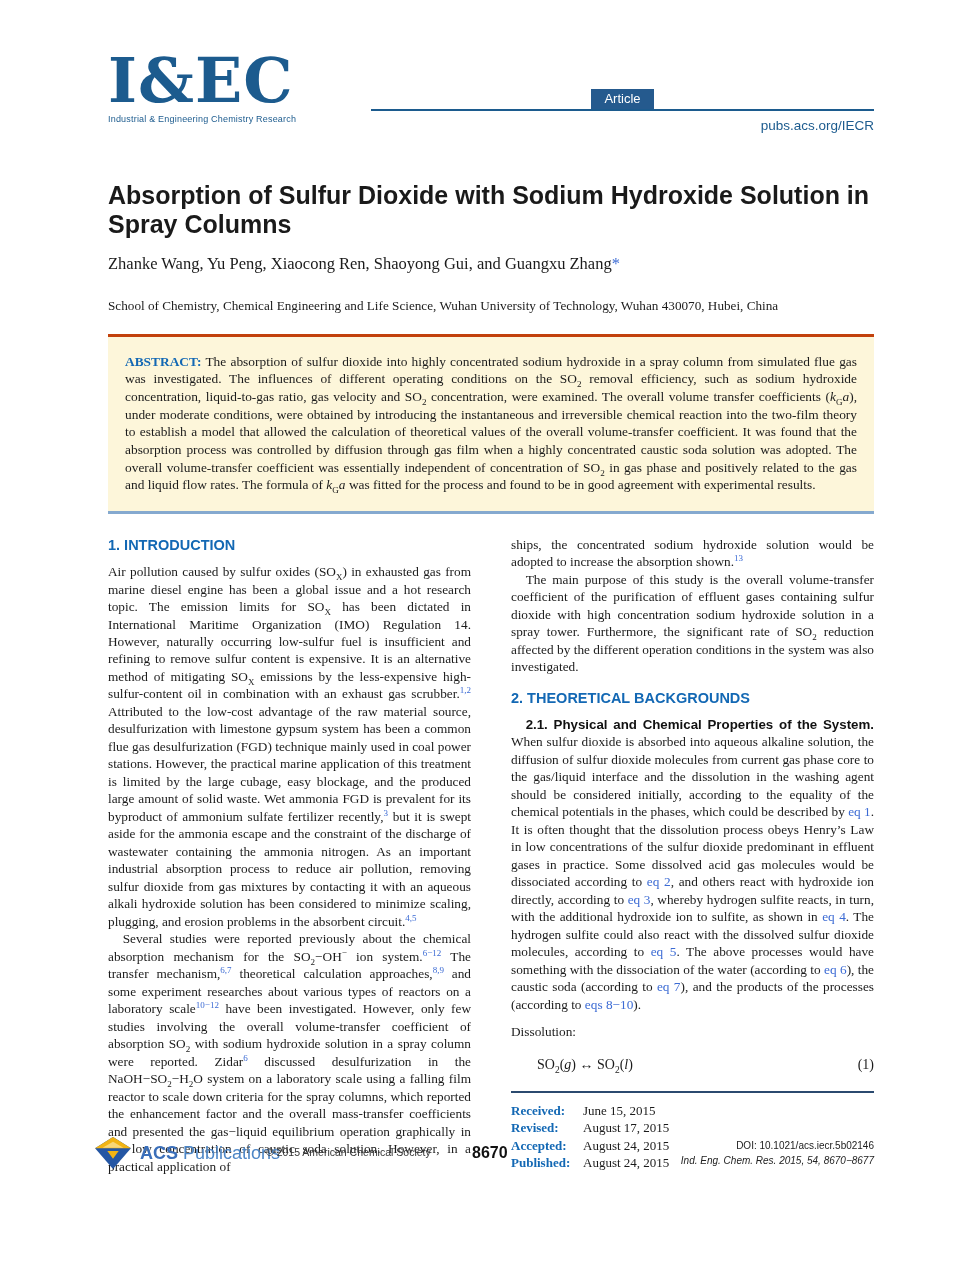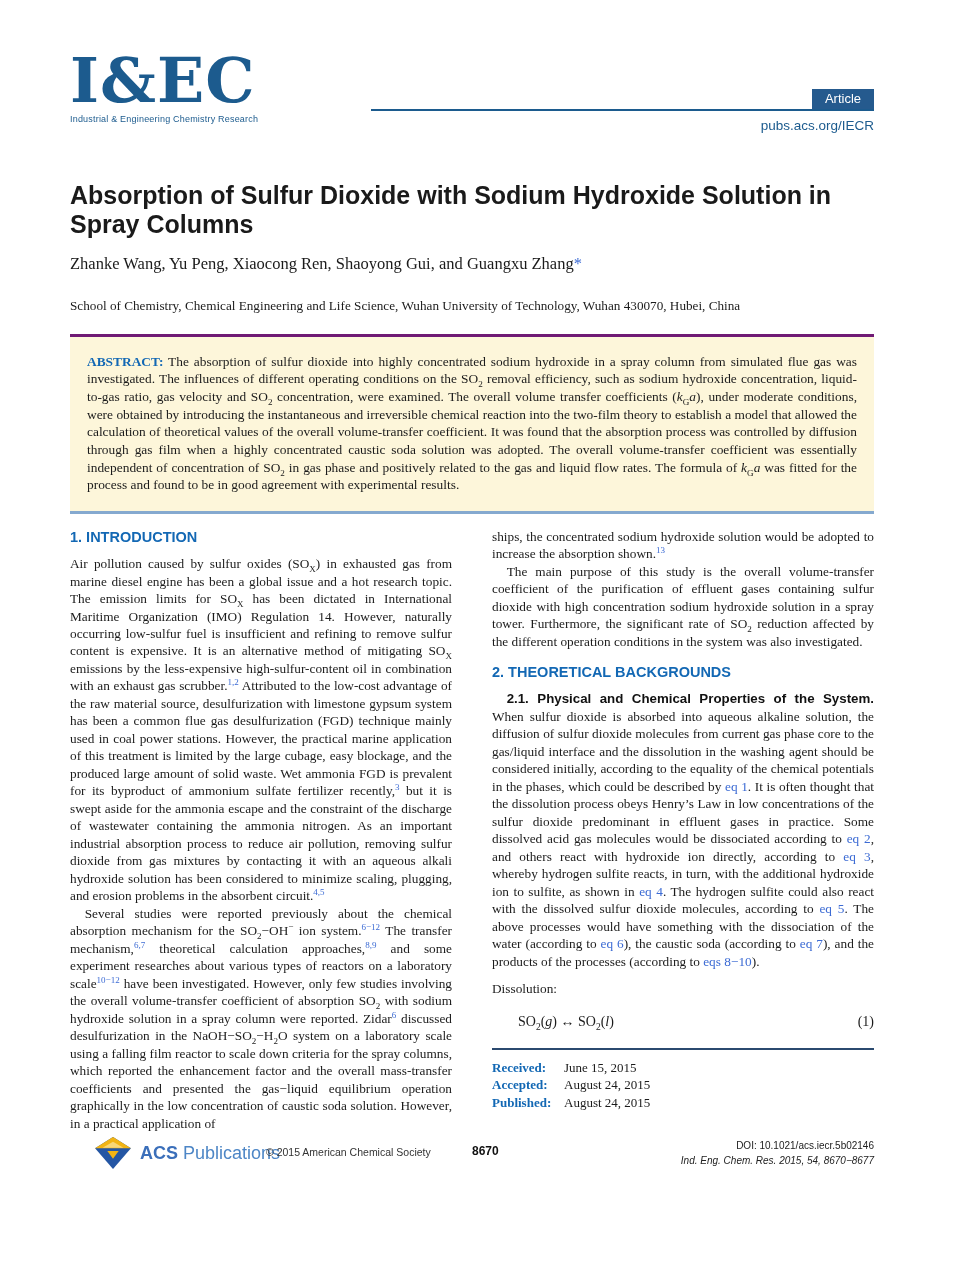--- a/index.html
+++ b/index.html
@@ -1,40 +1,40 @@
 <!DOCTYPE html>
 <html><head>
 <meta charset="utf-8">
 <style>
   * { margin:0; padding:0; box-sizing:border-box; }
   body { background:#ffffff; font-family:"Liberation Serif", serif; color:#1b1b1b; }
-  .page { width:968px; height:1273px; padding:52px 94px 0 70px; position:relative; overflow:hidden; background:#fff; }
+  .page { width:968px; height:1273px; padding:52px 94px 0 108px; position:relative; overflow:hidden; background:#fff; }
 
   
   .header { display:flex; align-items:flex-start; }
   .logo-block { width:200px; }
   .logo-main { font-family:"DejaVu Serif", serif; font-weight:bold; color:#1c5b8e; font-size:62px; line-height:0.92; letter-spacing:1px; }
   .logo-sub { font-family:"Liberation Sans", sans-serif; color:#1c5b8e; font-size:25px; letter-spacing:7px; margin-top:2px; }
   .logo-tagline { font-family:"Liberation Sans", sans-serif; color:#1c5b8e; font-size:9px; margin-top:5px; letter-spacing:0.2px; }
   .head-right { margin-left:auto; width:503px; padding-top:37px; }
-  .badge-line { border-bottom:2.5px solid #1c5b8e; display:flex; justify-content:flex-end; }
+  .badge-line { border-bottom:2.5px solid #1c5b8e; display:flex; justify-content:center; }
   .badge { background:#255a8e; color:#ffffff; font-family:"Liberation Sans", sans-serif; font-size:13px; padding:2px 13px 3px; }
   .site-url { text-align:right; font-family:"Liberation Sans", sans-serif; color:#1c5b8e; font-size:13.5px; margin-top:7px; }
 
   
   .title { font-family:"Liberation Sans", sans-serif; font-weight:bold; font-size:25px; line-height:1.17; color:#1a1a1a; margin-top:48px; width:790px; }
   .authors { font-size:16.5px; margin-top:14px; }
   .affiliation { font-size:13.2px; margin-top:24px; }
 
   
-  .abstract { margin-top:20px; background:#fdf6da; border-top:3px solid #701a75; border-bottom:3px solid #85a9cf; padding:16px 17px 17px; font-size:13.4px; line-height:1.32; text-align:justify; }
+  .abstract { margin-top:20px; background:#fdf6da; border-top:3px solid #c2410c; border-bottom:3px solid #85a9cf; padding:16px 17px 17px; font-size:13.4px; line-height:1.32; text-align:justify; }
   .abslabel { font-weight:bold; color:#1368b4; }
 
   
-  .columns { display:flex; gap:40px; margin-top:14px; }
+  .columns { display:flex; gap:40px; margin-top:22px; }
   .col { flex:1; font-size:13.3px; line-height:1.315; text-align:justify; }
   .sec-heading { font-family:"Liberation Sans", sans-serif; font-weight:bold; color:#1368b4; font-size:14.5px; margin-bottom:8px; text-align:left; }
   .sec-heading.second { margin-top:13px; }
   .para { margin:0; }
   .para.indent { text-indent:1.1em; }
   .lead { font-family:"Liberation Sans", sans-serif; font-weight:bold; color:#111111; }
   .ref { color:#3c6bd4; }
   .it { font-style:italic; }
   sup, sub { font-size:68%; line-height:0; }
   .dissolution { margin-top:10px; text-align:left; }
@@ -47,21 +47,21 @@
   .date-value { color:#1b1b1b; }
 
   
   .footer { position:absolute; left:94px; right:94px; top:1136px; height:42px; }
   .footer-logo-group { position:absolute; left:0; top:0; display:flex; align-items:center; }
   .acs-diamond { width:38px; height:34px; margin-right:8px; }
   .acs-name { font-family:"Liberation Sans", sans-serif; font-size:18px; }
   .acs-name .acs { font-weight:bold; color:#3b6fba; }
   .acs-name .pubs { color:#4d86c6; }
   .footer-copyright { position:absolute; left:172px; top:10px; font-family:"Liberation Sans", sans-serif; font-size:10.5px; color:#333333; }
-  .footer-page { position:absolute; left:378px; top:8px; font-family:"Liberation Sans", sans-serif; font-size:12px; font-weight:bold; color:#111111; }
+  .footer-page { position:absolute; left:378px; top:8px; font-family:"Liberation Sans", sans-serif; font-size:16px; font-weight:bold; color:#111111; }
   .footer-doi { position:absolute; right:0; top:3px; text-align:right; font-family:"Liberation Sans", sans-serif; font-size:10px; color:#222222; line-height:1.45; }
   .footer-doi .journal { font-style:italic; }
 </style>
 </head>
 <body>
 
 <div class="page">
 
   <div class="header">
     <div class="logo-block">
@@ -98,20 +98,24 @@
         <span><span>SO</span><sub>2</sub><span>(</span><span class="it">g</span><span>) ↔ SO</span><sub>2</sub><span>(</span><span class="it">l</span><span>)</span></span>
         <span class="eq-number">(1)</span>
       </div>
       <div class="dates-rule"></div>
       <div class="dates">
         <div class="date-row">
           <span class="date-label">Received:</span>
           <span class="date-value">June 15, 2015</span>
         </div>
         <div class="date-row">
+          <span class="date-label">Revised:</span>
+          <span class="date-value">August 17, 2015</span>
+        </div>
+        <div class="date-row">
           <span class="date-label">Accepted:</span>
           <span class="date-value">August 24, 2015</span>
         </div>
         <div class="date-row">
           <span class="date-label">Published:</span>
           <span class="date-value">August 24, 2015</span>
         </div>
       </div>
     </div>
   </div>

